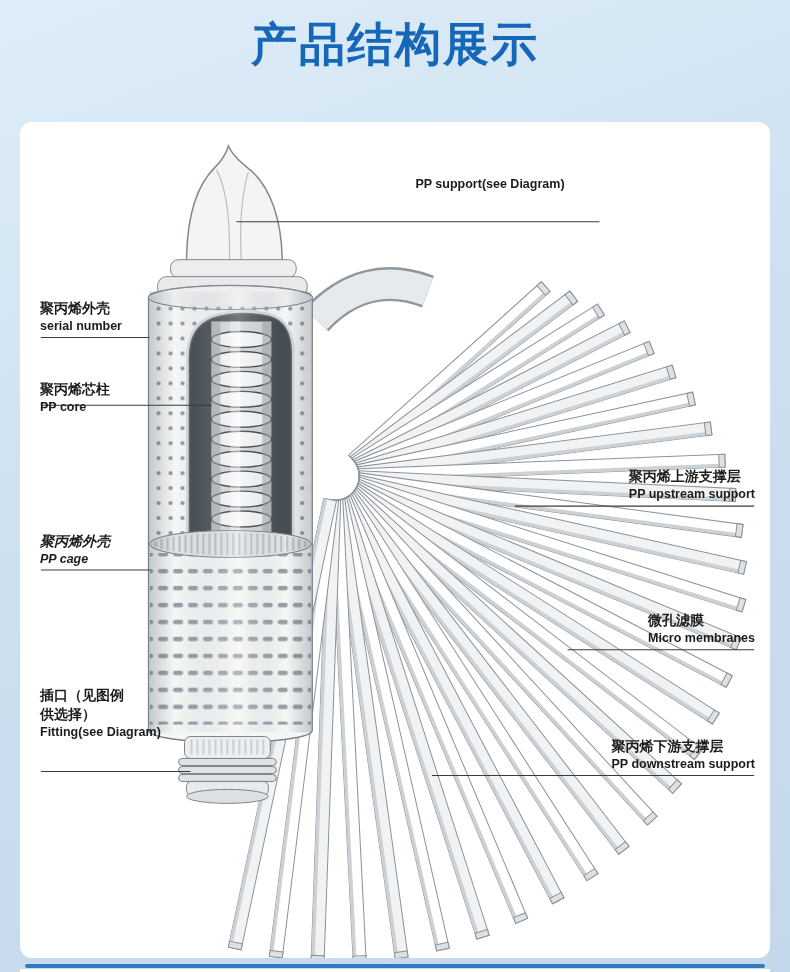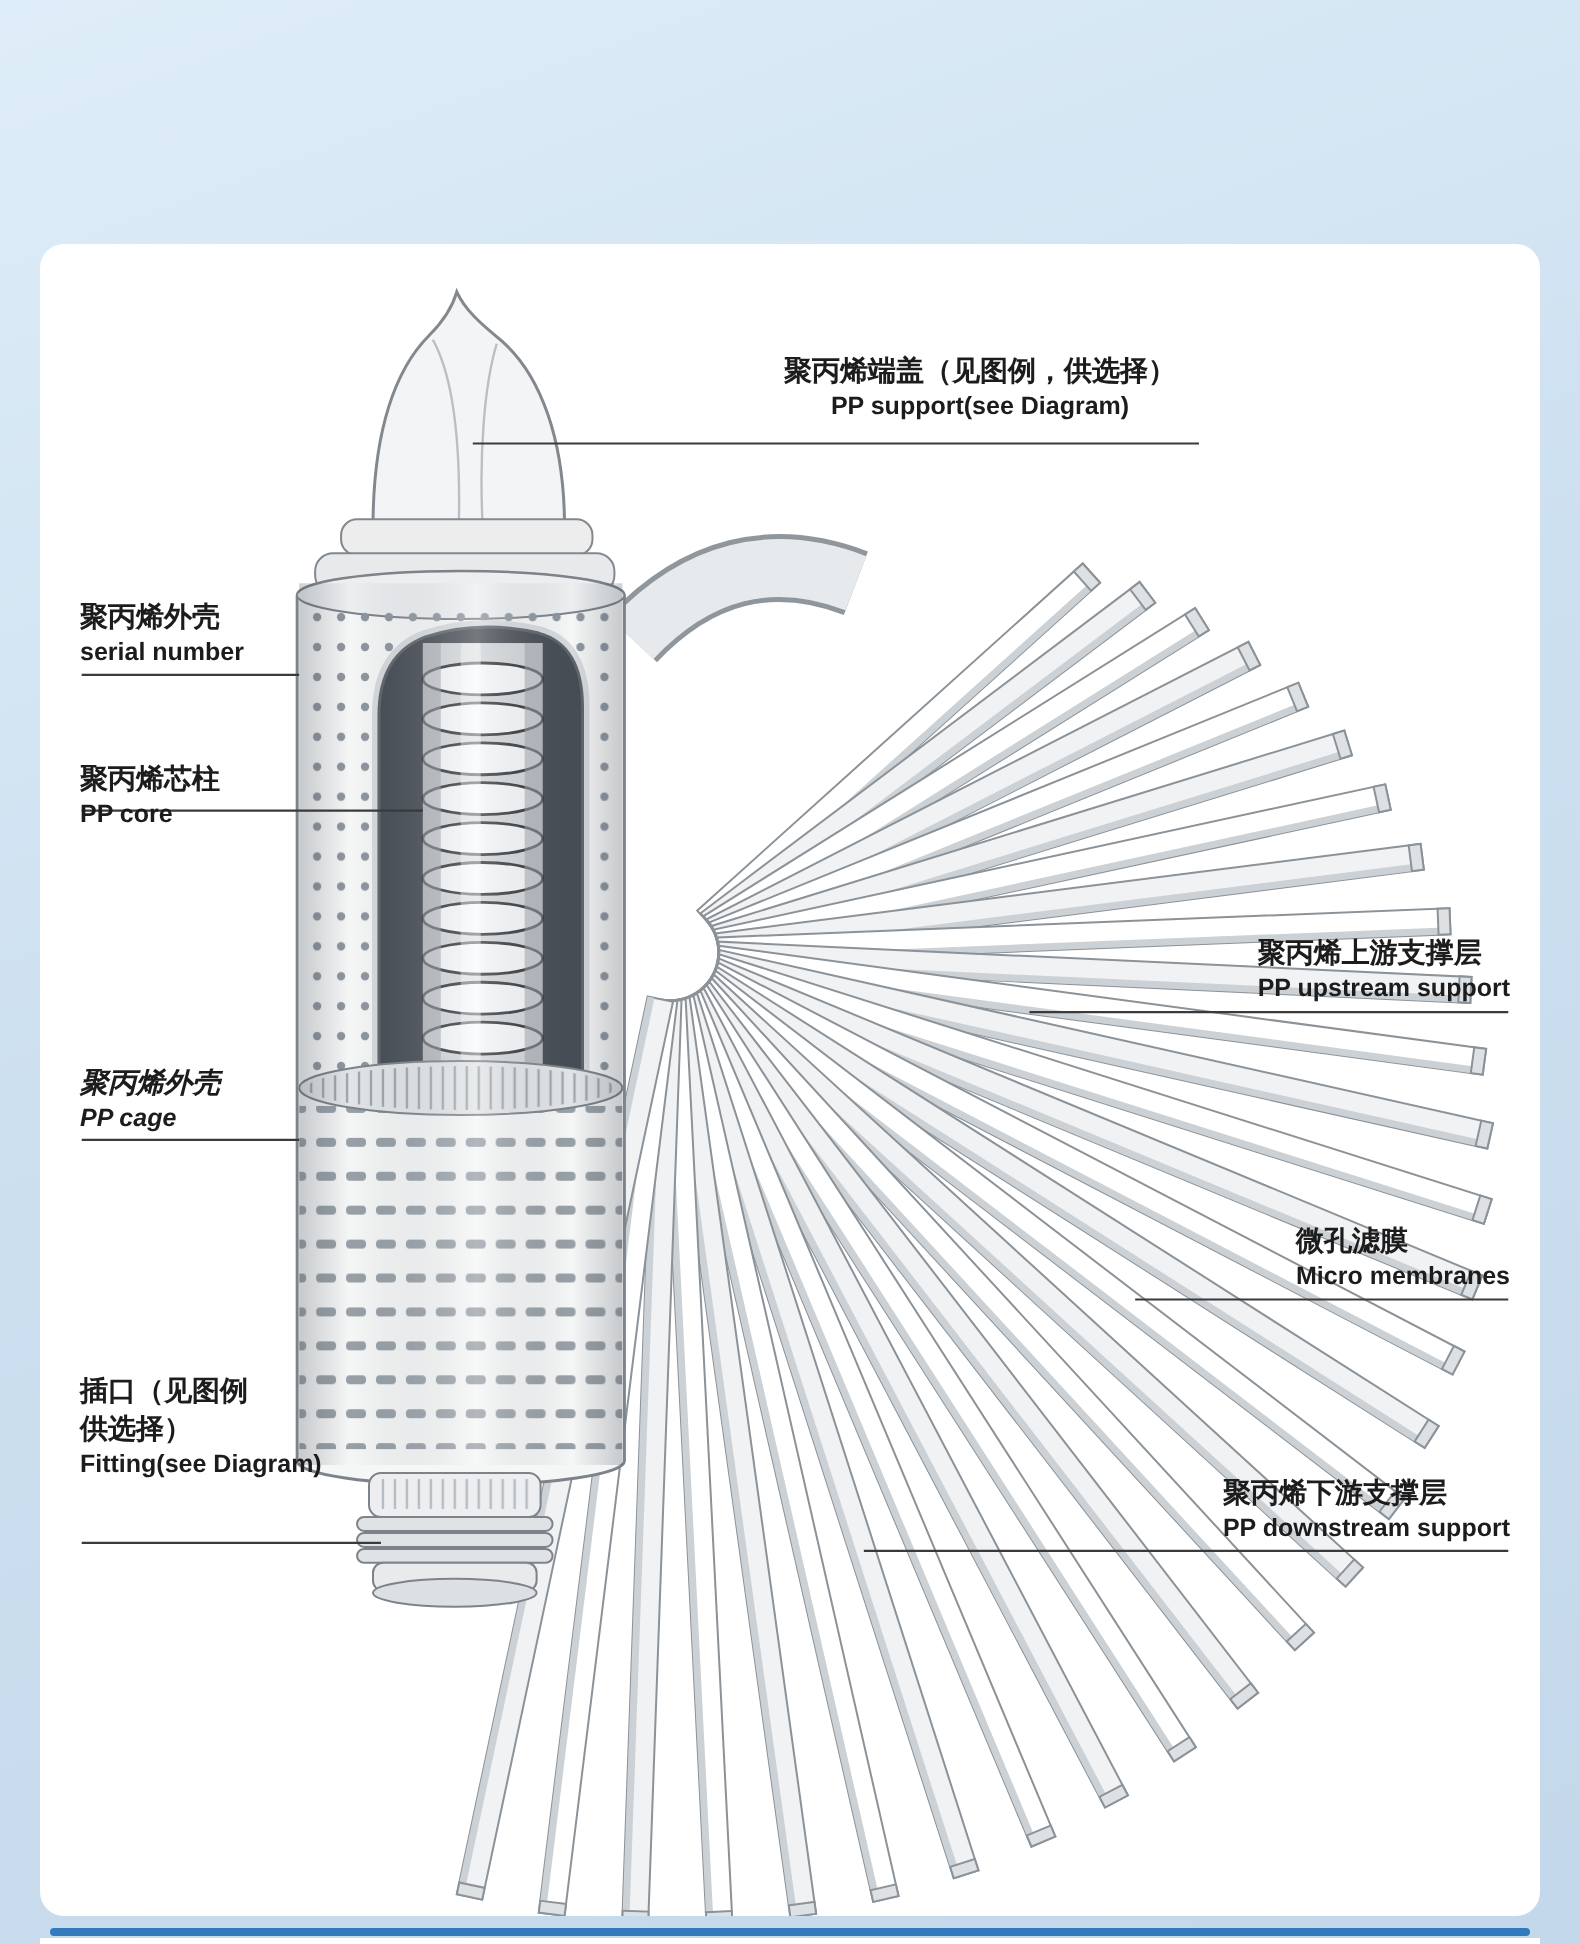--- a/index.html
+++ b/index.html
@@ -24,20 +24,21 @@
   .lbl-upstream{right:15px;top:345px;}
   .lbl-membranes{right:15px;top:489px;}
   .lbl-downstream{right:15px;top:615px;}
   .bottom-strip{position:absolute;left:20px;right:20px;bottom:0;height:3px;background:#ffffff;}
   .bottom-line{position:absolute;left:25px;right:25px;bottom:4px;height:4px;background:#3279bd;border-radius:2px;}
 </style>
 </head>
 <body>
 
 <div class="page">
+  <h1 class="title">产品结构展示</h1>
 
   <div class="card">
 
     <svg class="illus" viewBox="0 0 750 838">
       <defs>
         <pattern id="perfDots" width="12" height="15" patternUnits="userSpaceOnUse">
           <circle cx="6" cy="7" r="2.1" fill="#8d969e"></circle>
         </pattern>
         <pattern id="perfDash" width="15" height="17" patternUnits="userSpaceOnUse">
           <rect x="2.5" y="6" width="10" height="4.5" rx="2" fill="#98a0a7"></rect>
@@ -283,21 +284,20 @@
         <line x1="20" y1="284" x2="191" y2="284"></line>
         <line x1="20" y1="449" x2="129" y2="449"></line>
         <line x1="20" y1="651" x2="170" y2="651"></line>
         <line x1="495" y1="385" x2="735" y2="385"></line>
         <line x1="548" y1="529" x2="735" y2="529"></line>
         <line x1="412" y1="655" x2="735" y2="655"></line>
       </g>
     </svg>
 
     <div class="lbl c lbl-endcap">
-      <div class="zh">聚丙烯端盖（见图例，供选择）</div>
       <div class="en">PP support(see Diagram)</div>
     </div>
     <div class="lbl lbl-serial">
       <div class="zh">聚丙烯外壳</div>
       <div class="en">serial number</div>
     </div>
     <div class="lbl lbl-core">
       <div class="zh">聚丙烯芯柱</div>
       <div class="en">PP core</div>
     </div>

